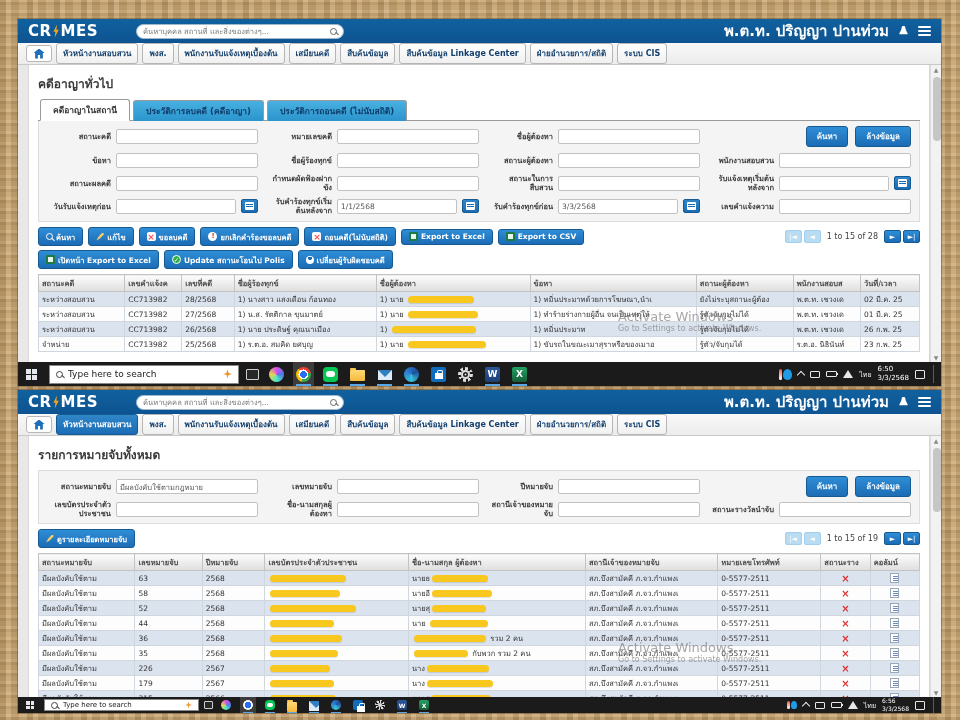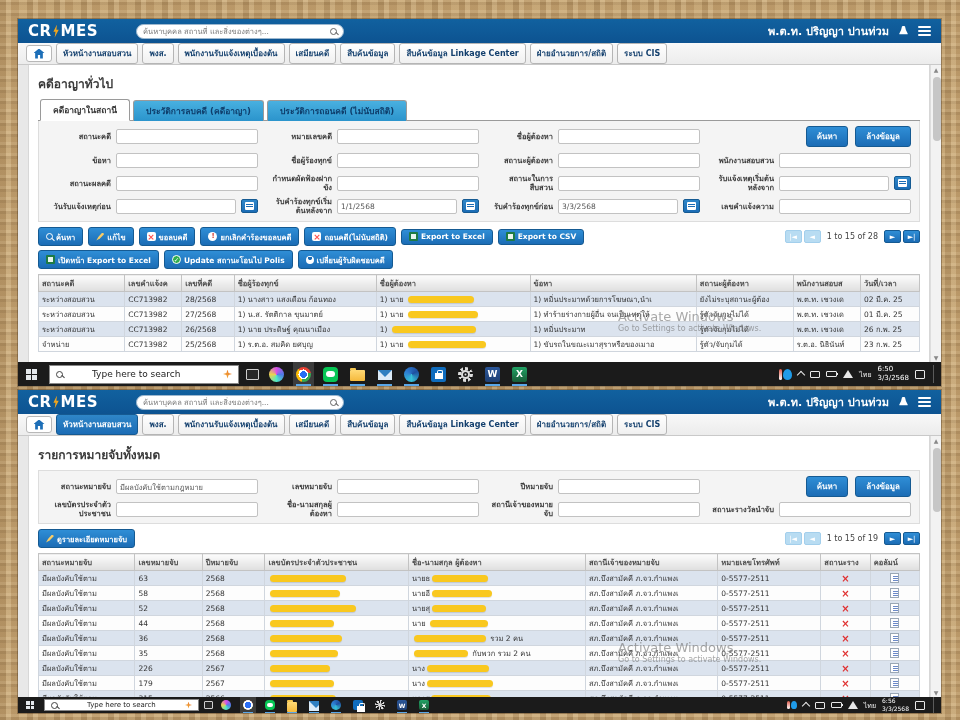--- a/index.html
+++ b/index.html
@@ -14,21 +14,21 @@
 
   
   .win-header{flex:0 0 24px;height:24px;background:linear-gradient(#11619f,#0d5391);display:flex;align-items:center;padding:0 10px;gap:14px;}
   .logo{color:#fff;font-weight:bold;font-size:15px;letter-spacing:.5px;display:flex;align-items:center;}
   .bolt{width:7px;height:13px;margin:0 1px;background:#f2a51c;clip-path:polygon(62% 0,12% 55%,42% 55%,30% 100%,88% 40%,55% 40%);}
   .searchbox{width:208px;height:15px;margin-left:24px;background:#fff;border-radius:8px;display:flex;align-items:center;padding:0 6px;gap:4px;border:1px solid #9db8cf;}
   .sb-text{flex:1;font-size:7.5px;color:#777;white-space:nowrap;overflow:hidden;}
   .mag{width:7px;height:7px;border:1.3px solid #666;border-radius:50%;position:relative;flex:0 0 7px;}
   .mag::after{content:"";position:absolute;width:4px;height:1.3px;background:#666;transform:rotate(45deg);right:-3px;bottom:-1px;}
   .hdr-right{margin-left:auto;display:flex;align-items:center;gap:9px;}
-  .user{color:#fff;font-size:11px;font-weight:bold;white-space:nowrap;text-align:right;}
+  .user{color:#fff;font-size:15px;font-weight:bold;white-space:nowrap;text-align:right;}
   .bell{width:11px;height:11px;background:#fff;clip-path:polygon(50% 0,64% 8%,72% 42%,88% 72%,88% 80%,12% 80%,12% 72%,28% 42%,36% 8%);}
   .burger{display:flex;flex-direction:column;gap:2px;background:none;border:none;}
   .burger i{width:13px;height:2px;background:#fff;border-radius:1px;display:block;}
 
   
   .navbar{flex:0 0 22px;height:22px;background:linear-gradient(#f8f8f8,#ececec);border-bottom:1px solid #c9c9c9;display:flex;align-items:center;gap:4px;padding:0 8px;}
   .home-btn{width:26px;height:17px;background:#fff;border:1px solid #b8b8b8;border-radius:3px;display:flex;align-items:center;justify-content:center;}
   .house{width:11px;height:10px;background:#1d6fb8;clip-path:polygon(50% 0,100% 45%,85% 45%,85% 100%,60% 100%,60% 65%,40% 65%,40% 100%,15% 100%,15% 45%,0 45%);}
   .nav-tabs{display:flex;gap:4px;align-items:center;flex:1;overflow:hidden;}
   .nav-tab{background:linear-gradient(#fff,#f0f0f0);border:1px solid #b5b5b5;border-radius:3px;padding:3px 6px;font-size:8px;font-weight:bold;color:#14406e;white-space:nowrap;}
@@ -92,21 +92,21 @@
   
   .taskbar{flex:0 0 24px;height:24px;background:#1b1b1b;display:flex;align-items:center;gap:7px;padding:0 3px;}
   .taskbar.small{flex:0 0 16px;height:16px;gap:5px;}
   .win-start{display:grid;grid-template-columns:5px 5px;grid-template-rows:5px 5px;gap:1px;margin:0 5px;background:none;border:none;}
   .small .win-start{grid-template-columns:3.5px 3.5px;grid-template-rows:3.5px 3.5px;}
   .win-start i{background:#e4e8ec;display:block;}
   .tb-search{width:190px;height:19px;background:#fff;display:flex;align-items:center;gap:5px;padding:0 6px;border:1px solid #888;}
   .small .tb-search{height:12px;width:155px;}
   .mag2{width:7px;height:7px;border:1.3px solid #444;border-radius:50%;position:relative;flex:0 0 7px;}
   .mag2::after{content:"";position:absolute;width:4px;height:1.3px;background:#444;transform:rotate(45deg);right:-3px;bottom:-1px;}
-  .tbs-text{font-size:9px;color:#222;white-space:nowrap;overflow:hidden;flex:1;margin-left:24px;}
+  .tbs-text{font-size:9px;color:#222;white-space:nowrap;overflow:hidden;flex:1;}
   .small .tbs-text{font-size:7px;}
   .spark{width:9px;height:9px;flex:0 0 9px;background:linear-gradient(45deg,#f6b73c,#e8732a);clip-path:polygon(50% 0,62% 38%,100% 50%,62% 62%,50% 100%,38% 62%,0 50%,38% 38%);}
   .small .spark{width:7px;height:7px;flex-basis:7px;}
   .taskview{width:13px;height:11px;border:1.2px solid #cfcfcf;border-radius:1px;background:rgba(255,255,255,.06);}
   .small .taskview{width:9px;height:8px;}
   .tb-apps{display:flex;align-items:center;gap:6px;height:100%;}
   .tb-app{position:relative;width:21px;height:100%;display:flex;align-items:center;justify-content:center;}
   .small .tb-app{width:16px;}
   .tb-app.active{background:rgba(255,255,255,.15);}
   .tb-app.ul::after{content:"";position:absolute;left:3px;right:3px;bottom:0;height:2px;background:#5aa7e8;}

